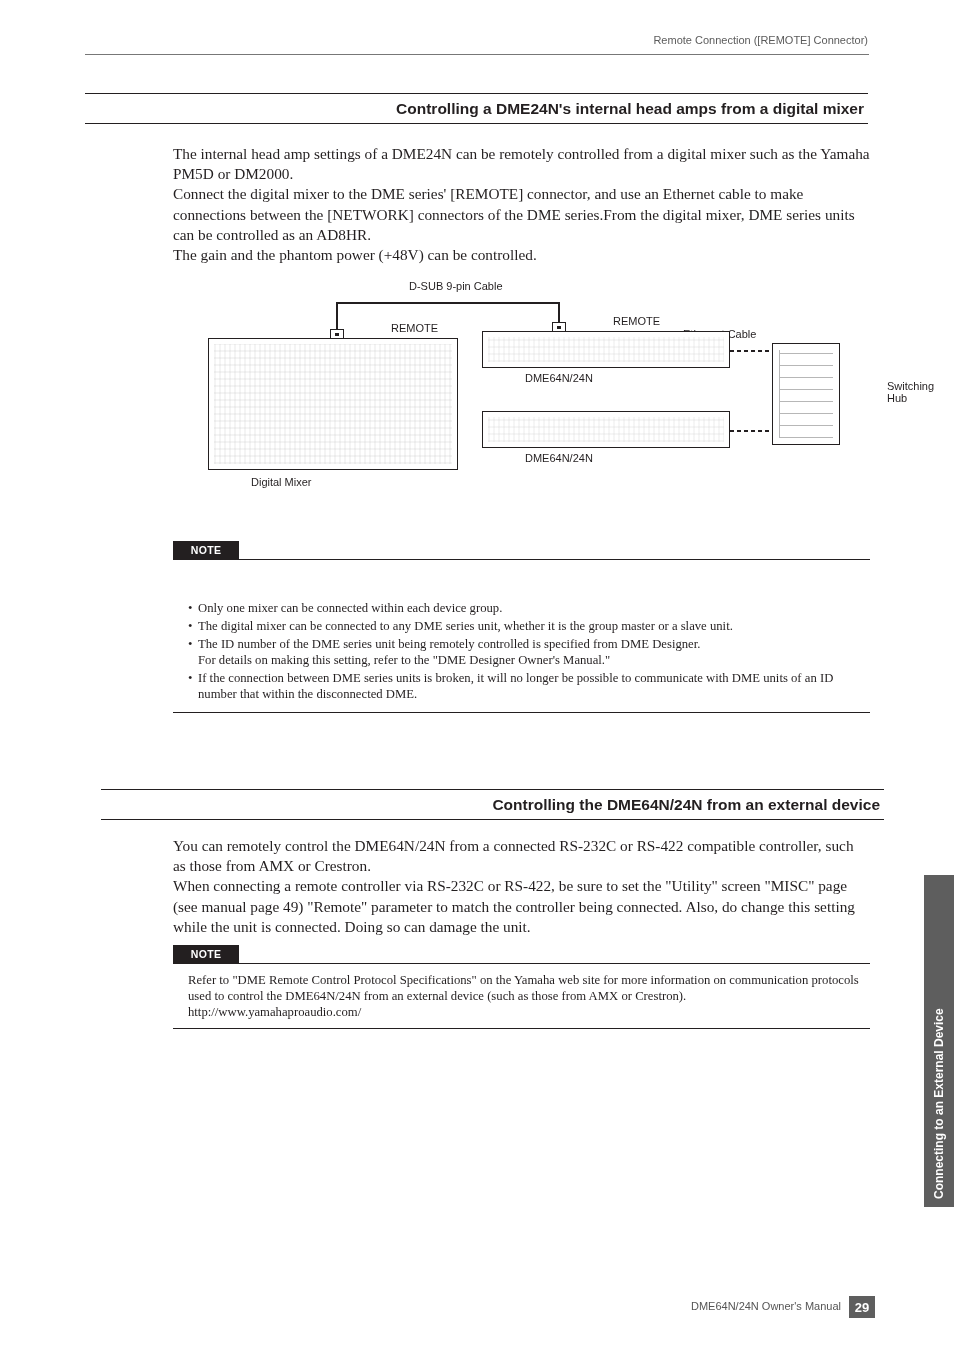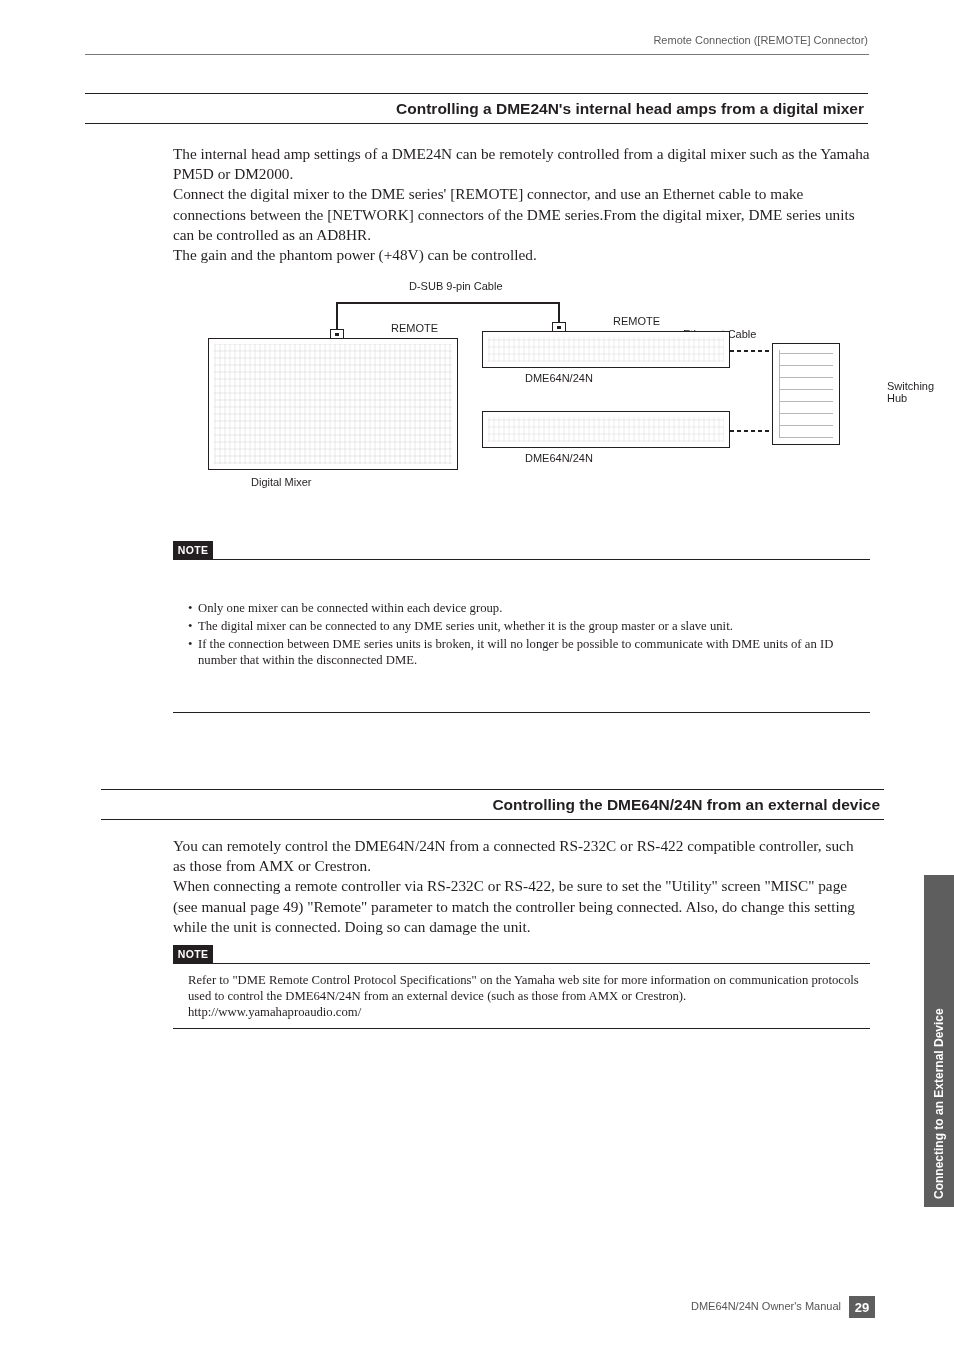--- a/index.html
+++ b/index.html
@@ -55,21 +55,21 @@
   }
   .remote-port::after {
     content: ""; position: absolute; left: 4px; right: 4px; top: 3px; height: 3px; background: #231f20;
   }
   .vline { position: absolute; width: 2px; background: #231f20; }
   .hline { position: absolute; height: 2px; background: #231f20; }
   .hline.dash { background: repeating-linear-gradient(90deg, #231f20 0 4px, transparent 4px 7px); }
 
   
   .note-pill {
-    position: absolute; left: 173px; width: 40px; height: 18px; background: #231f20; color: #fff;
+    position: absolute; left: 173px; width: 66px; height: 18px; background: #231f20; color: #fff;
     font-family: Helvetica, Arial, sans-serif; font-size: 10.5px; font-weight: 700;
     text-align: center; line-height: 18px; letter-spacing: 0.3px;
   }
   .note-rule { position: absolute; left: 173px; width: 697px; height: 1px; background: #231f20; }
 
   .note-list {
     position: absolute; left: 188px; width: 682px;
     font-family: 'Adobe Garamond Pro', Garamond, Georgia, serif;
     font-size: 12.7px; line-height: 1.26;
   }
@@ -161,20 +161,22 @@
     <div class="dlabel" style="position:absolute; left:274px; top:172px;">DME64N/24N</div>
 
     <div class="dlabel" style="position:absolute; left:0; top:196px;">Digital Mixer</div>
   </div>
 
   <div class="note-pill" style="top:541px;">NOTE</div>
   <div class="note-rule" style="top:559px;"></div>
   <div class="note-list" style="top:600px;">
     <div class="item">Only one mixer can be connected within each device group.</div>
     <div class="item">The digital mixer can be connected to any DME series unit, whether it is the group master or a slave unit.</div>
+    <div class="item" style="white-space: pre-line;">The ID number of the DME series unit being remotely controlled is specified from DME Designer.
+For details on making this setting, refer to the "DME Designer Owner's Manual."</div>
     <div class="item">If the connection between DME series units is broken, it will no longer be possible to communicate with DME units of an ID number that within the disconnected DME.</div>
   </div>
   <div class="note-rule" style="top:712px;"></div>
 
   <div class="section-head" style="top:789px;margin-left:16px;">Controlling the DME64N/24N from an external device</div>
 
   <div class="body-text" style="top:836px; white-space: pre-line;">You can remotely control the DME64N/24N from a connected RS-232C or RS-422 compatible controller, such as those from AMX or Crestron.
 When connecting a remote controller via RS-232C or RS-422, be sure to set the "Utility" screen "MISC" page (see manual page 49) "Remote" parameter to match the controller being connected. Also, do change this setting while the unit is connected. Doing so can damage the unit.</div>
 
   <div class="note-pill" style="top:945px;">NOTE</div>

